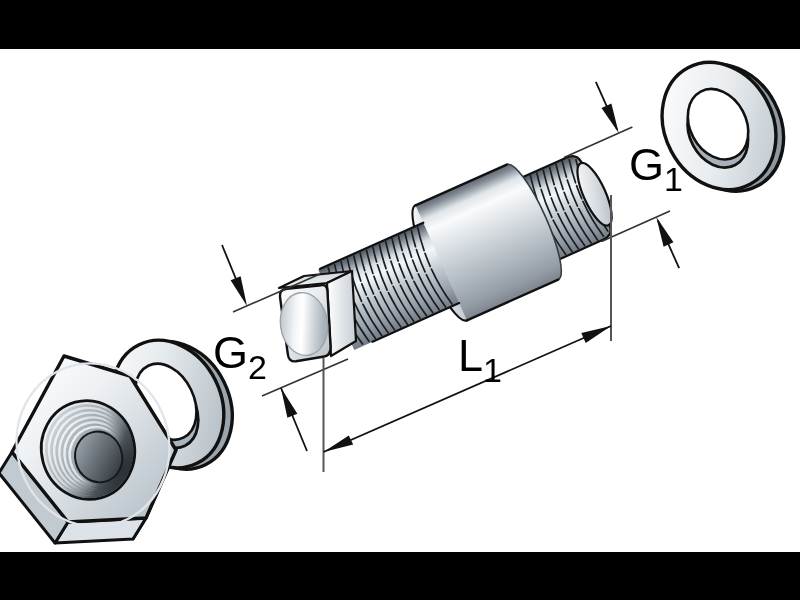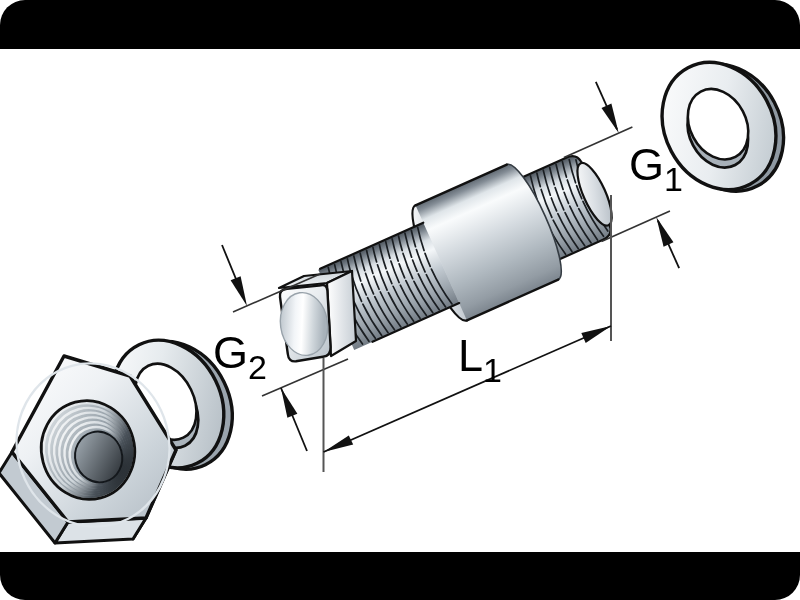--- a/index.html
+++ b/index.html
@@ -1,17 +1,17 @@
 <!DOCTYPE html>
 <html><head>
 <meta charset="utf-8">
 <style>
   html,body{margin:0;padding:0;background:#ffffff;}
   .stage{position:relative;width:800px;height:600px;overflow:hidden;background:#fff;
-         font-family:"Liberation Sans", sans-serif;border-radius:25px;}
+         font-family:"Liberation Sans", sans-serif;}
   svg{display:block}
   text{font-family:"Liberation Sans", sans-serif;}
 </style>
 </head>
 <body>
 
 <div class="stage">
 <svg width="800" height="600" viewBox="0 0 800 600">
   <defs>
     <linearGradient id="gradMetal" x1="0" y1="0" x2="0" y2="1">

